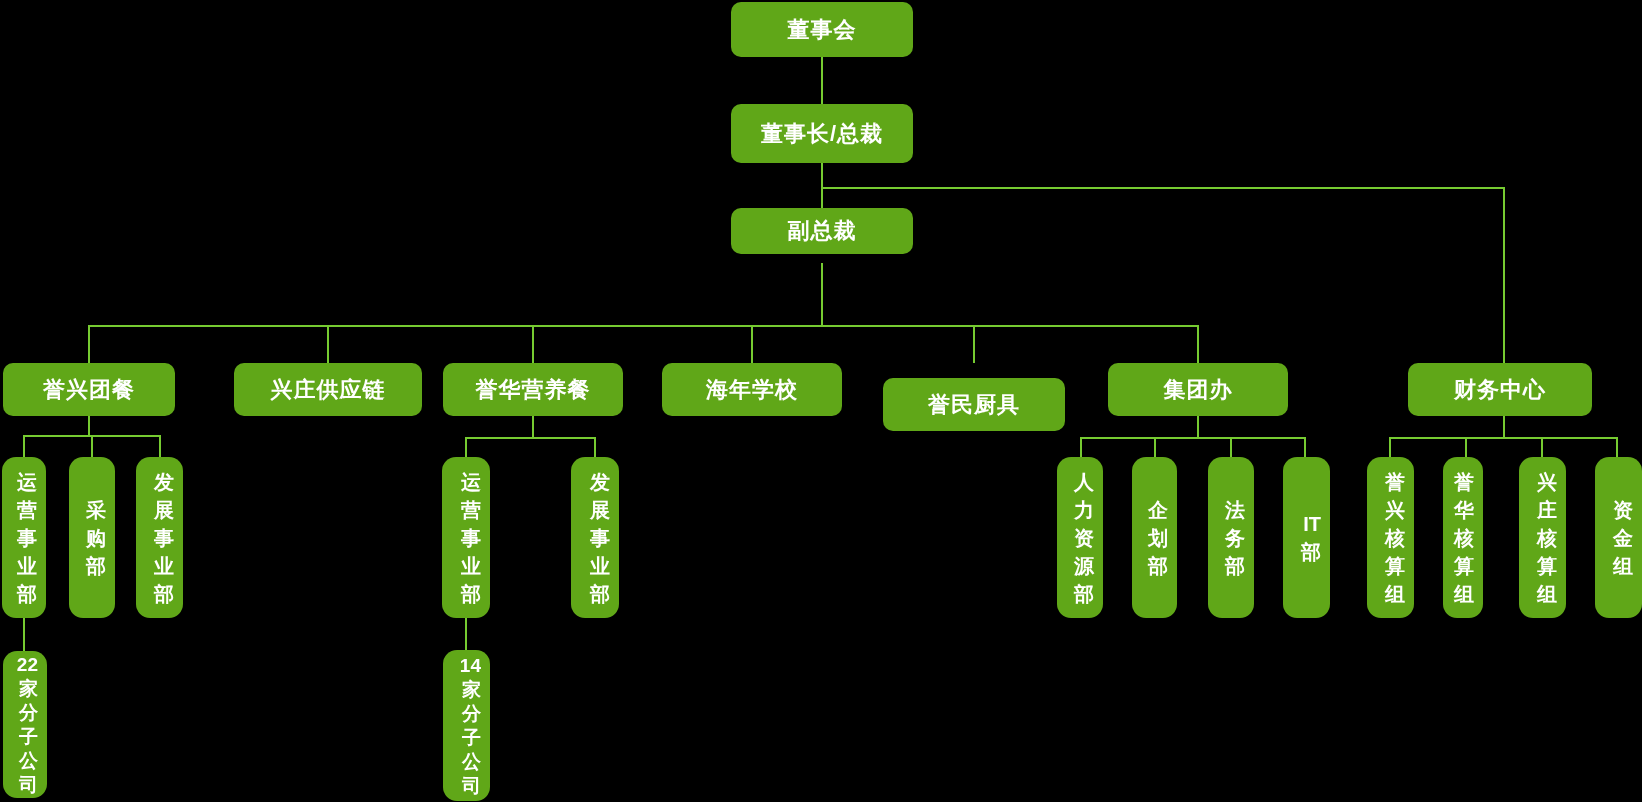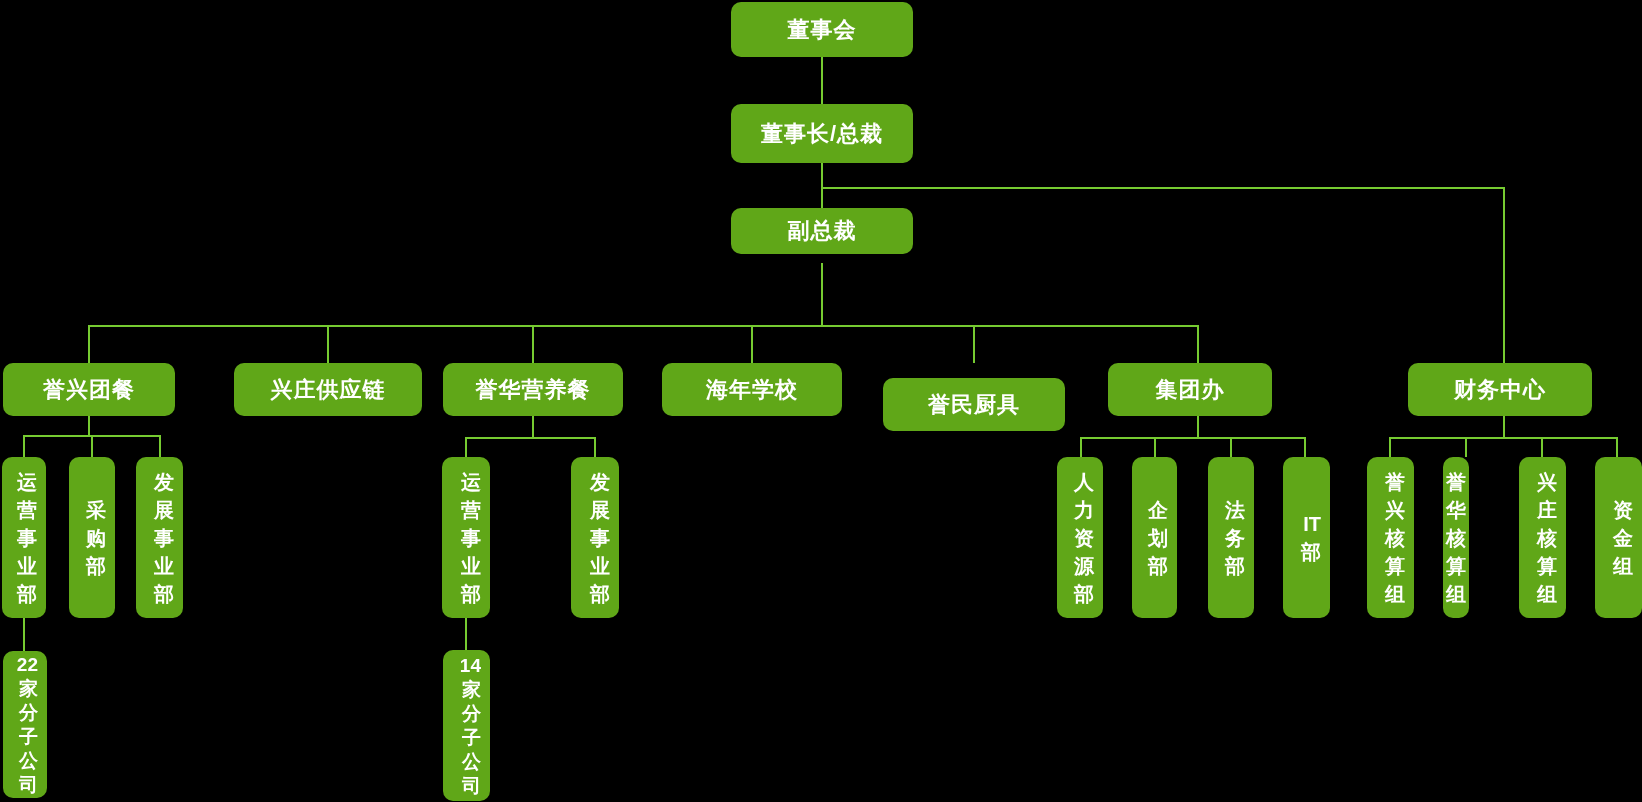--- a/index.html
+++ b/index.html
@@ -7,21 +7,21 @@
     position:relative;width:1642px;height:802px;background:#000;overflow:hidden;
     font-family:"Liberation Sans","DejaVu Sans",sans-serif;
   }
   .node{
     position:absolute;background:#60a718;color:#fff;border-radius:10px;
     display:flex;align-items:center;justify-content:center;text-align:right;
     font-size:22px;font-weight:700;letter-spacing:1px;box-sizing:border-box;
   }
   .node.v{
     font-size:20px;line-height:28px;letter-spacing:0;
-    padding:0 9px;word-break:break-all;
+    padding:0 9px;word-break:break-all;border-radius:14px;
   }
   .node.v.small{font-size:19px;line-height:24px;}
   .line{position:absolute;background:#76cb31;}
   .line.h{height:2px;}
   .line.v{width:2px;}
 </style>
 </head>
 <body>
 
 <div class="canvas">
@@ -71,35 +71,35 @@
 
   <div class="node" style="left:731px;top:2px;width:182px;height:55px">董事会</div>
   <div class="node" style="left:731px;top:104px;width:182px;height:59px">董事长/总裁</div>
   <div class="node" style="left:731px;top:208px;width:182px;height:46px">副总裁</div>
 
   <div class="node" style="left:3px;top:363px;width:172px;height:53px">誉兴团餐</div>
   <div class="node" style="left:234px;top:363px;width:188px;height:53px">兴庄供应链</div>
   <div class="node" style="left:443px;top:363px;width:180px;height:53px">誉华营养餐</div>
   <div class="node" style="left:662px;top:363px;width:180px;height:53px">海年学校</div>
   <div class="node" style="left:883px;top:378px;width:182px;height:53px">誉民厨具</div>
-  <div class="node" style="left:1108px;top:363px;width:164px;height:53px">集团办</div>
+  <div class="node" style="left:1108px;top:363px;width:180px;height:53px">集团办</div>
   <div class="node" style="left:1408px;top:363px;width:184px;height:53px">财务中心</div>
 
   <div class="node v" style="left:2px;top:457px;width:44px;height:161px">运营事业部</div>
   <div class="node v" style="left:69px;top:457px;width:46px;height:161px">采购部</div>
   <div class="node v" style="left:136px;top:457px;width:47px;height:161px">发展事业部</div>
   <div class="node v small" style="left:3px;top:651px;width:44px;height:147px">22家分子公司</div>
 
   <div class="node v" style="left:442px;top:457px;width:48px;height:161px">运营事业部</div>
   <div class="node v" style="left:571px;top:457px;width:48px;height:161px">发展事业部</div>
   <div class="node v small" style="left:443px;top:650px;width:47px;height:151px">14家分子公司</div>
 
   <div class="node v" style="left:1057px;top:457px;width:46px;height:161px">人力资源部</div>
   <div class="node v" style="left:1132px;top:457px;width:45px;height:161px">企划部</div>
   <div class="node v" style="left:1208px;top:457px;width:46px;height:161px">法务部</div>
   <div class="node v" style="left:1283px;top:457px;width:47px;height:161px">IT部</div>
 
   <div class="node v" style="left:1367px;top:457px;width:47px;height:161px">誉兴核算组</div>
-  <div class="node v" style="left:1443px;top:457px;width:26px;height:161px">誉华核算组</div>
+  <div class="node v" style="left:1443px;top:457px;width:40px;height:161px">誉华核算组</div>
   <div class="node v" style="left:1519px;top:457px;width:47px;height:161px">兴庄核算组</div>
   <div class="node v" style="left:1595px;top:457px;width:47px;height:161px">资金组</div>
 
 </div>
 
 </body></html>

